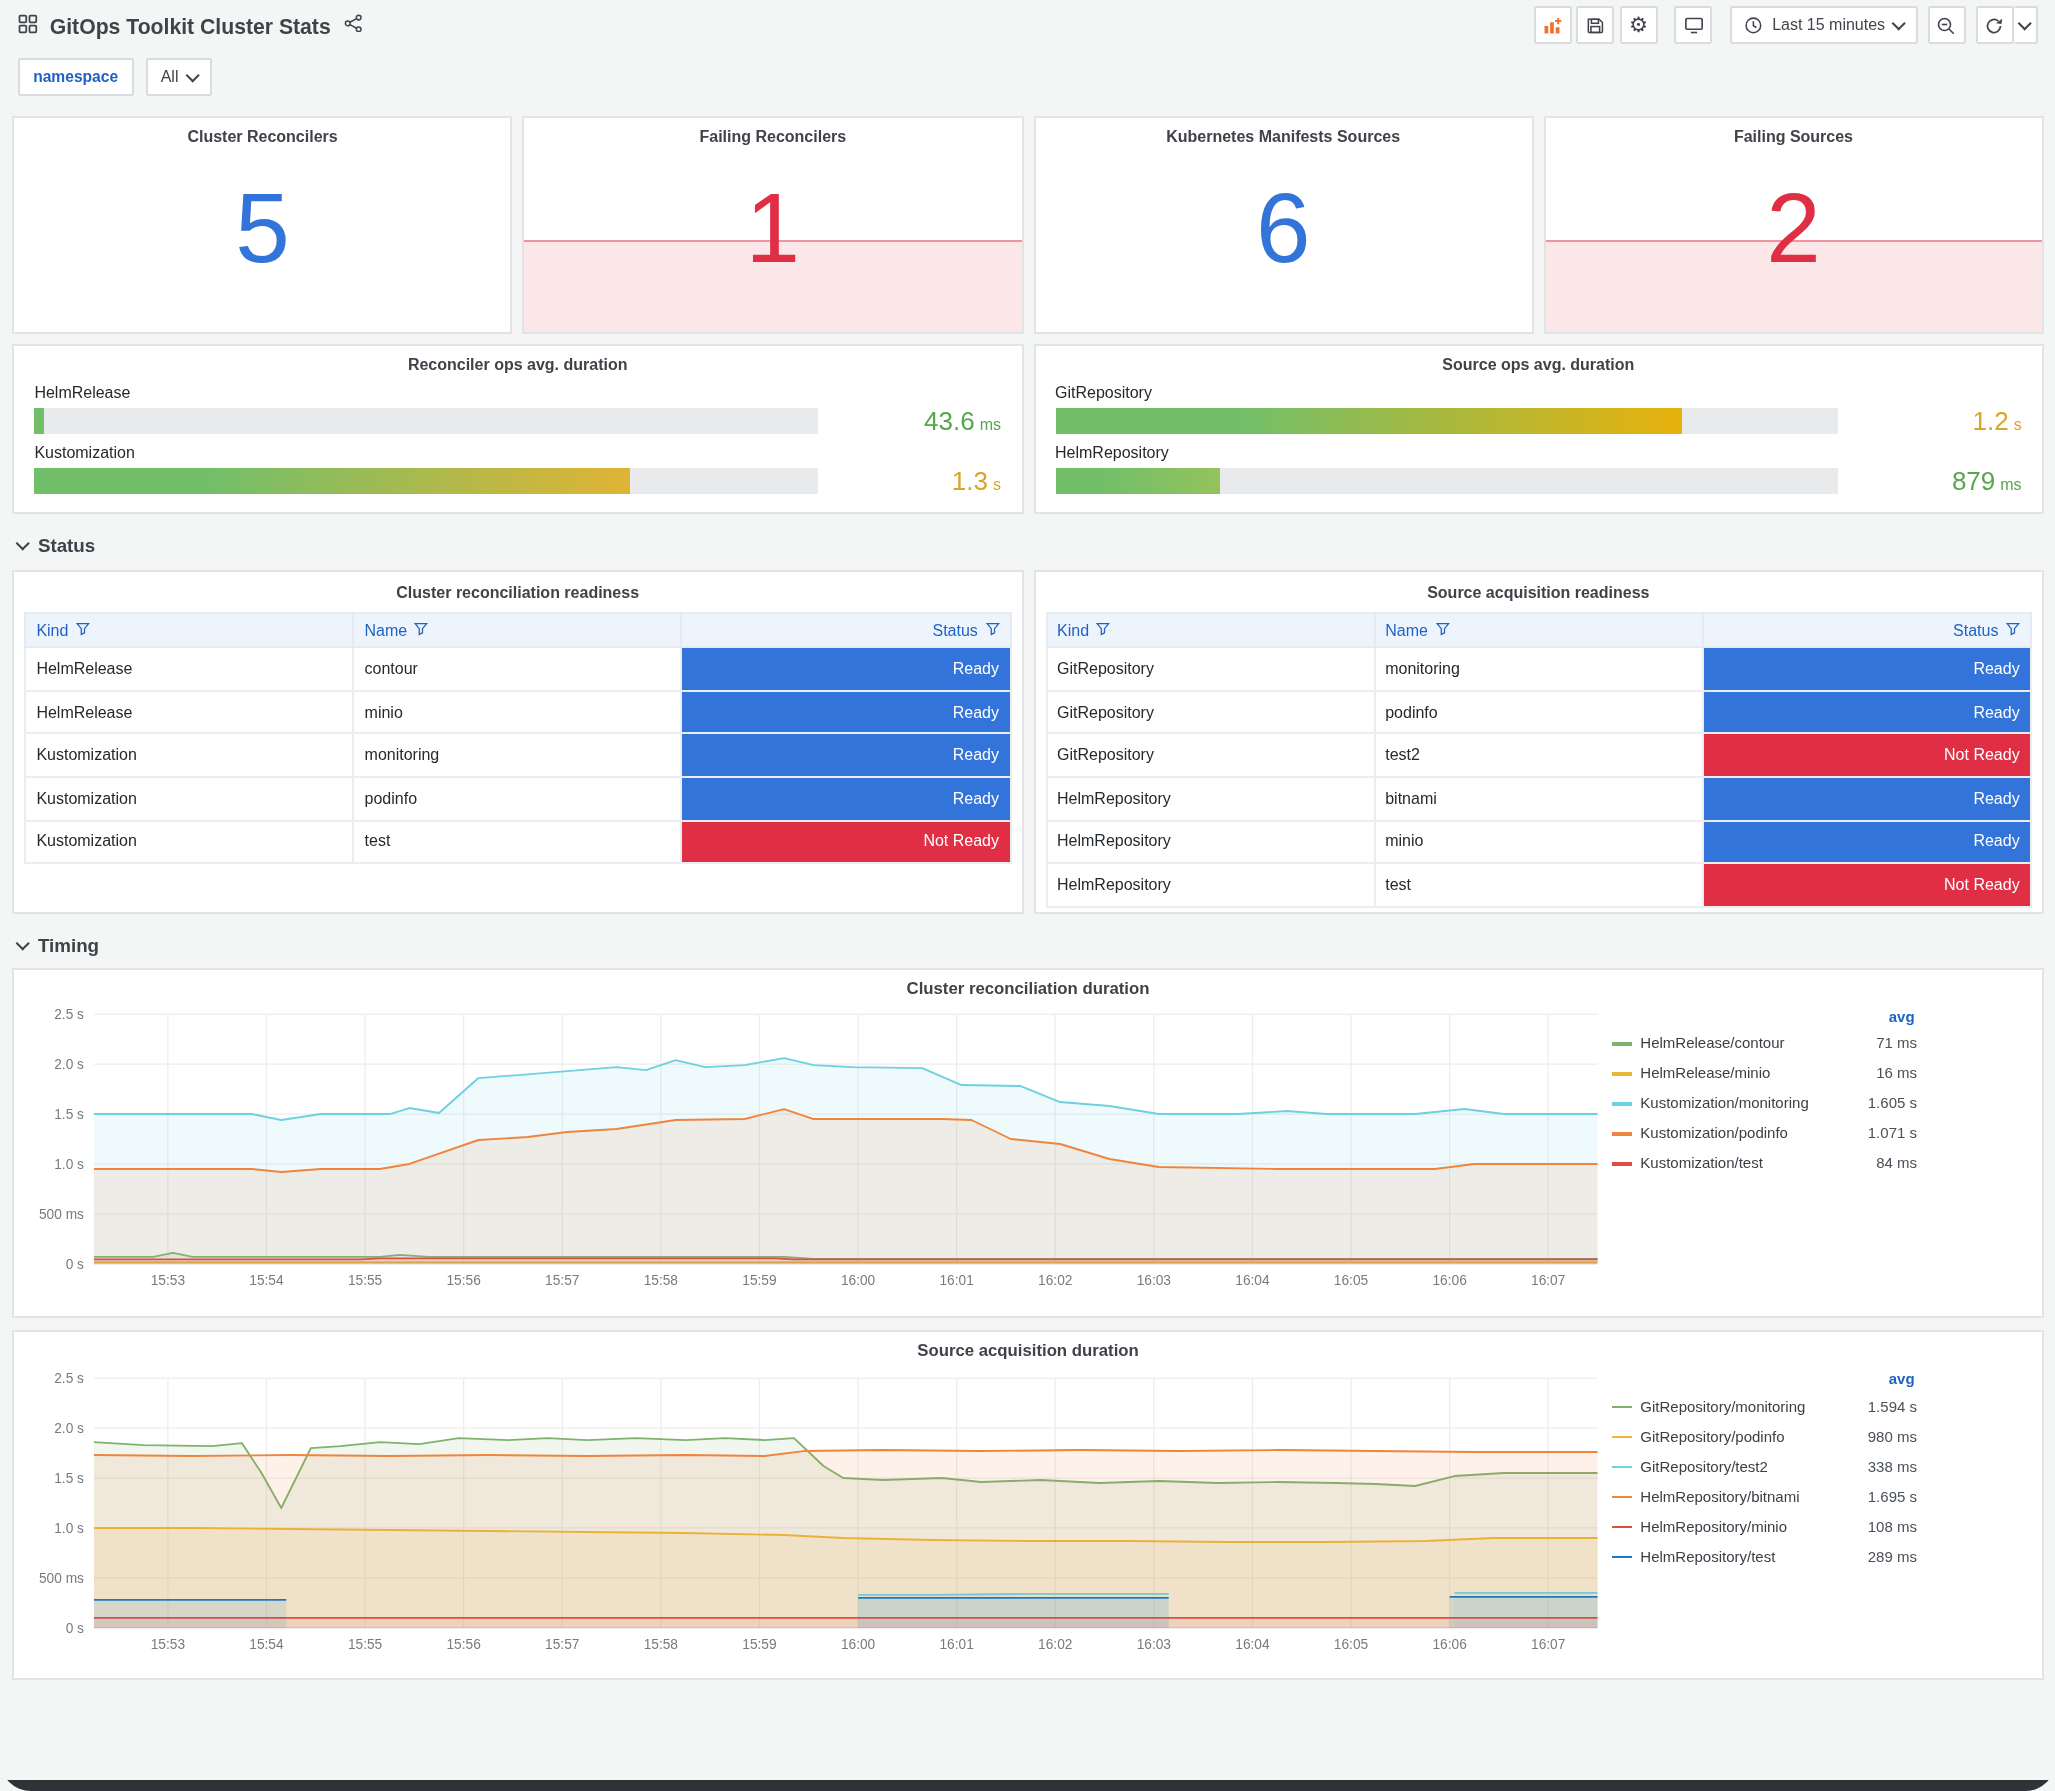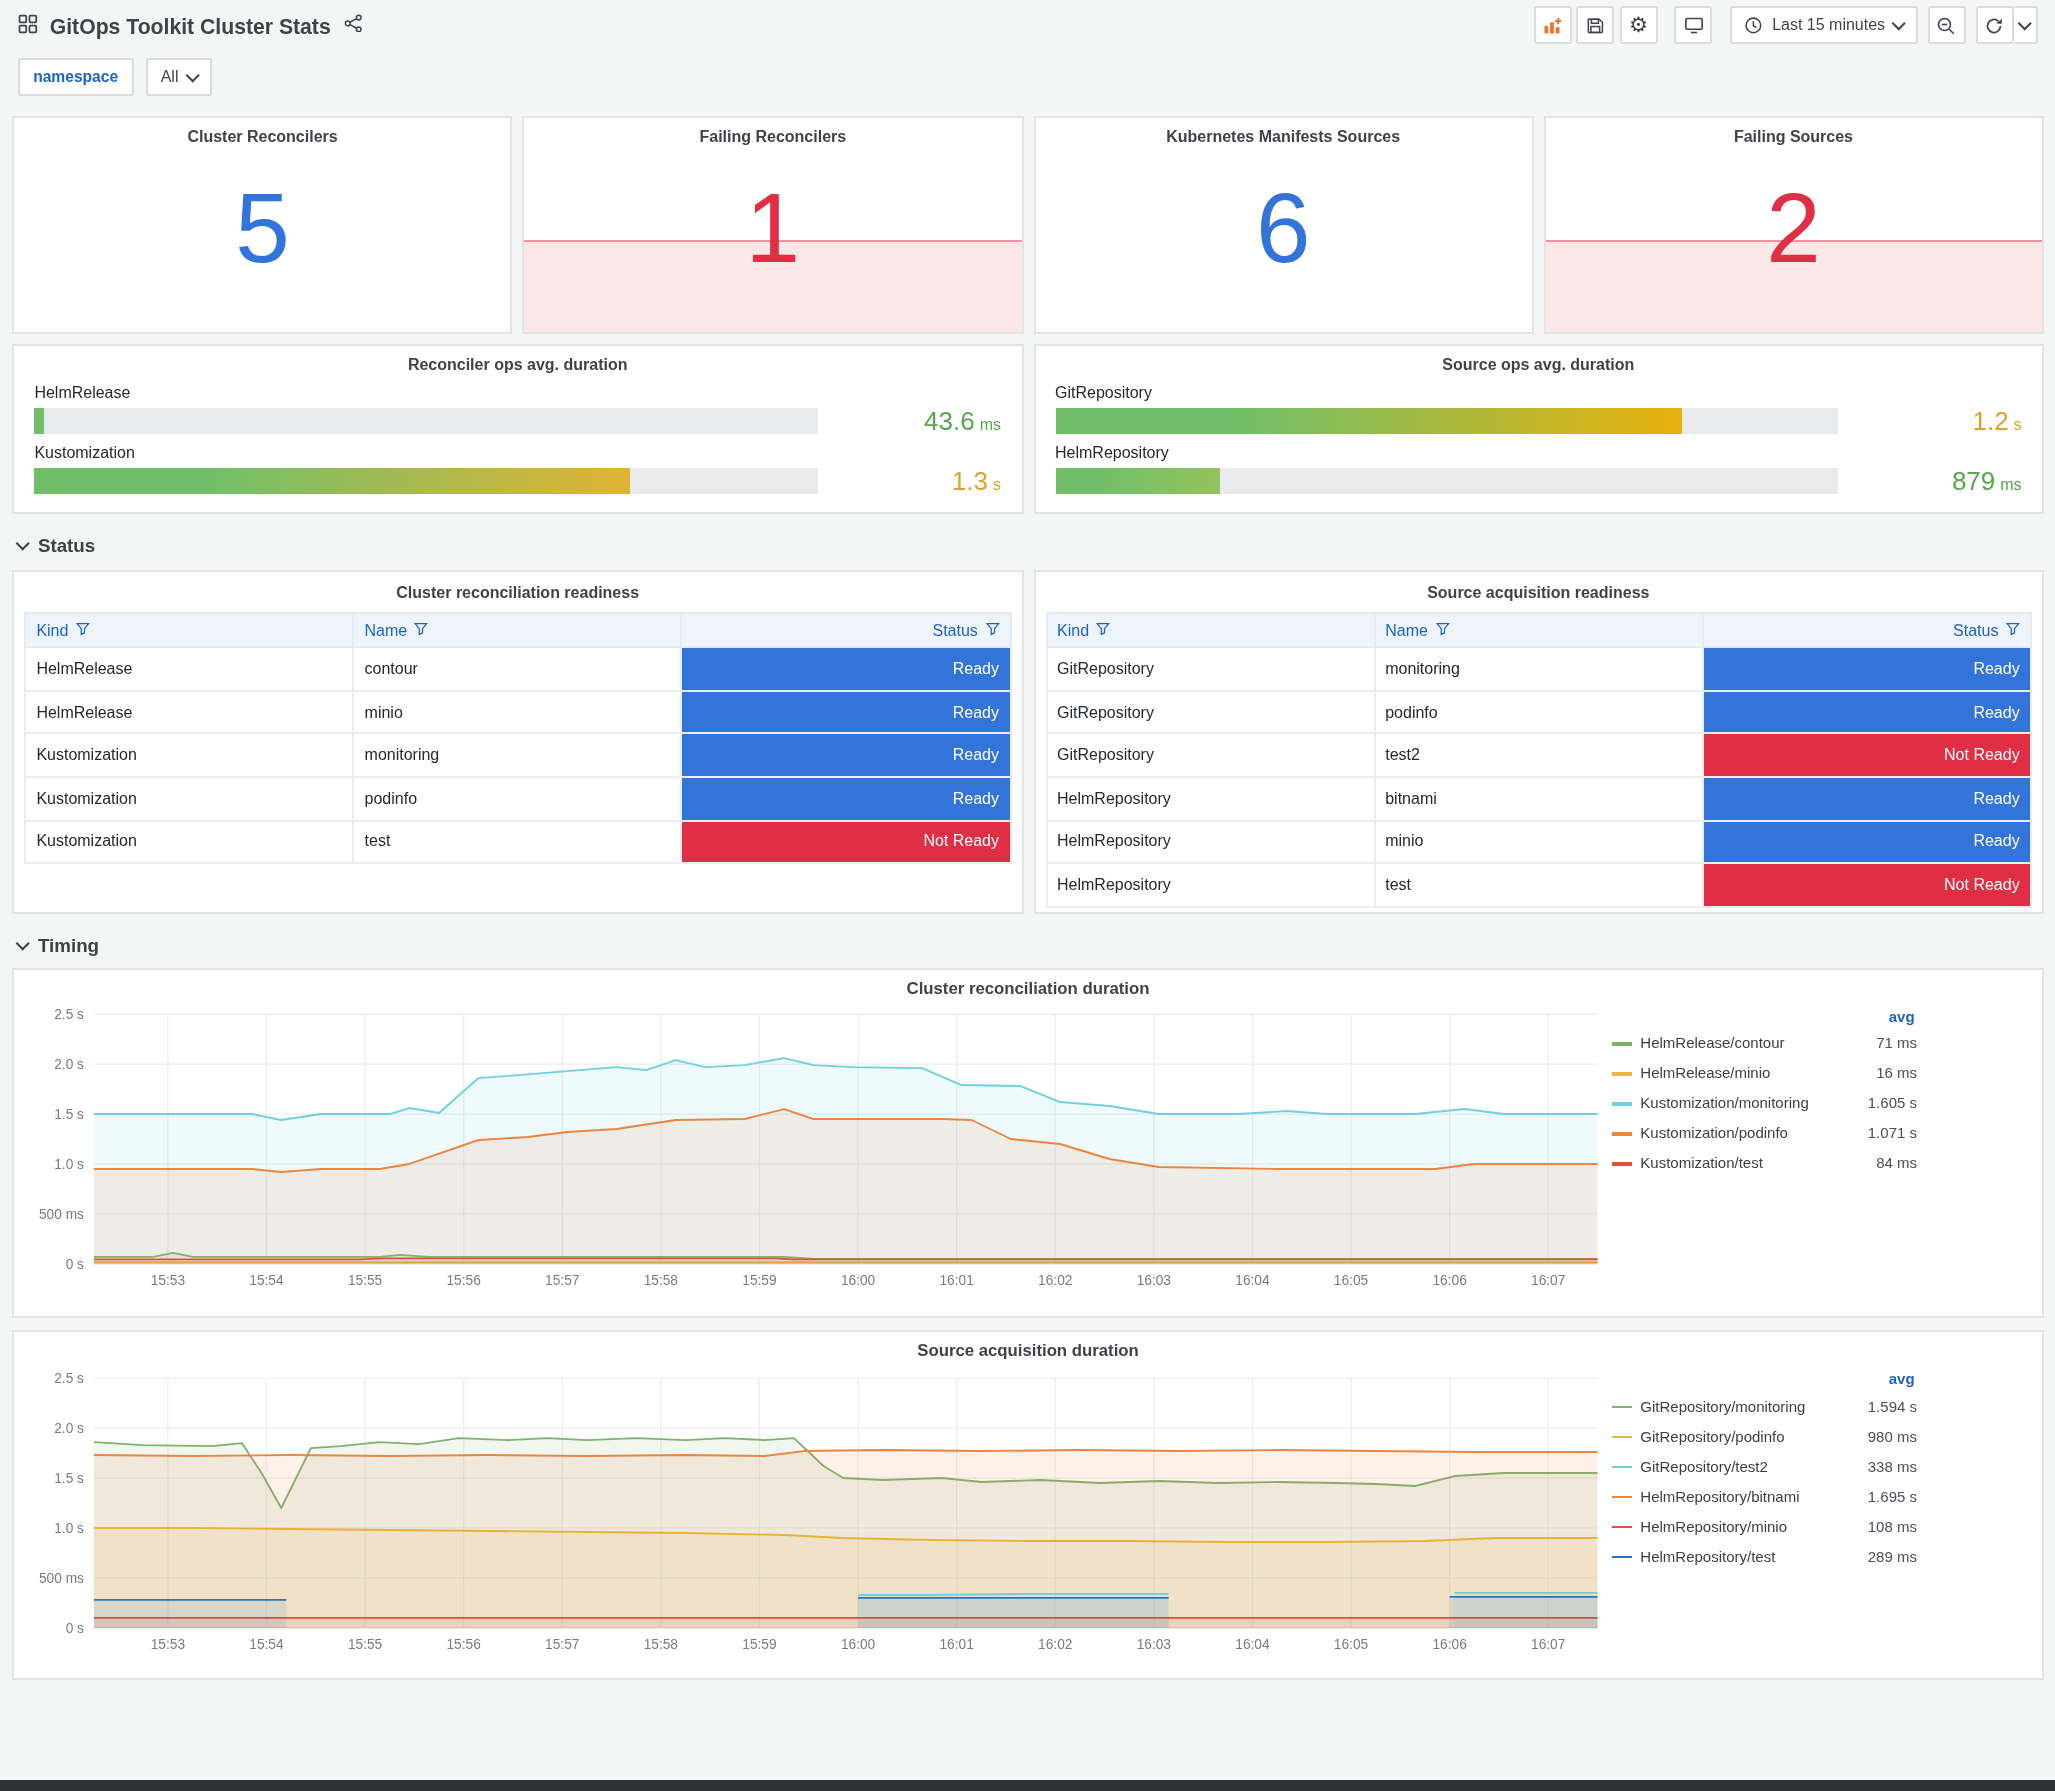--- a/index.html
+++ b/index.html
@@ -1,16 +1,16 @@
 <!DOCTYPE html>
 <html style="font-size:10px"><head>
 <meta charset="utf-8">
 <style>
   html,body{margin:0;padding:0;background:#F4F5F5;}
-  .viewport{width:2056px;height:1791px;overflow:hidden;}
+  .viewport{width:2056px;height:1791px;overflow:hidden;border-radius:31px;}
   .scale{width:1028px;height:896px;transform:scale(2);transform-origin:0 0;}
   .page{width:1028px;height:896px;position:relative;font-family:"Liberation Sans",sans-serif;color:#41444B;background:#F4F5F5;}
 
   
   .hdr{display:flex;align-items:center;height:25px;padding:0 8.7px;}
   .hdr-title{font-size:10.6px;font-weight:700;color:#3F4248;margin:0 6.2px;}
   .hdr-spacer{flex:1;}
   .tbtn{display:flex;align-items:center;justify-content:center;height:19px;min-width:19px;background:#fff;border:0.6px solid #D8DCE0;border-radius:1.2px;margin-left:5px;box-sizing:border-box;color:#41444B;cursor:pointer;}
   .tbtn.grp{margin-left:2.5px;}
   .timebtn{padding:0 6.2px;font-size:8px;gap:4.4px;}

